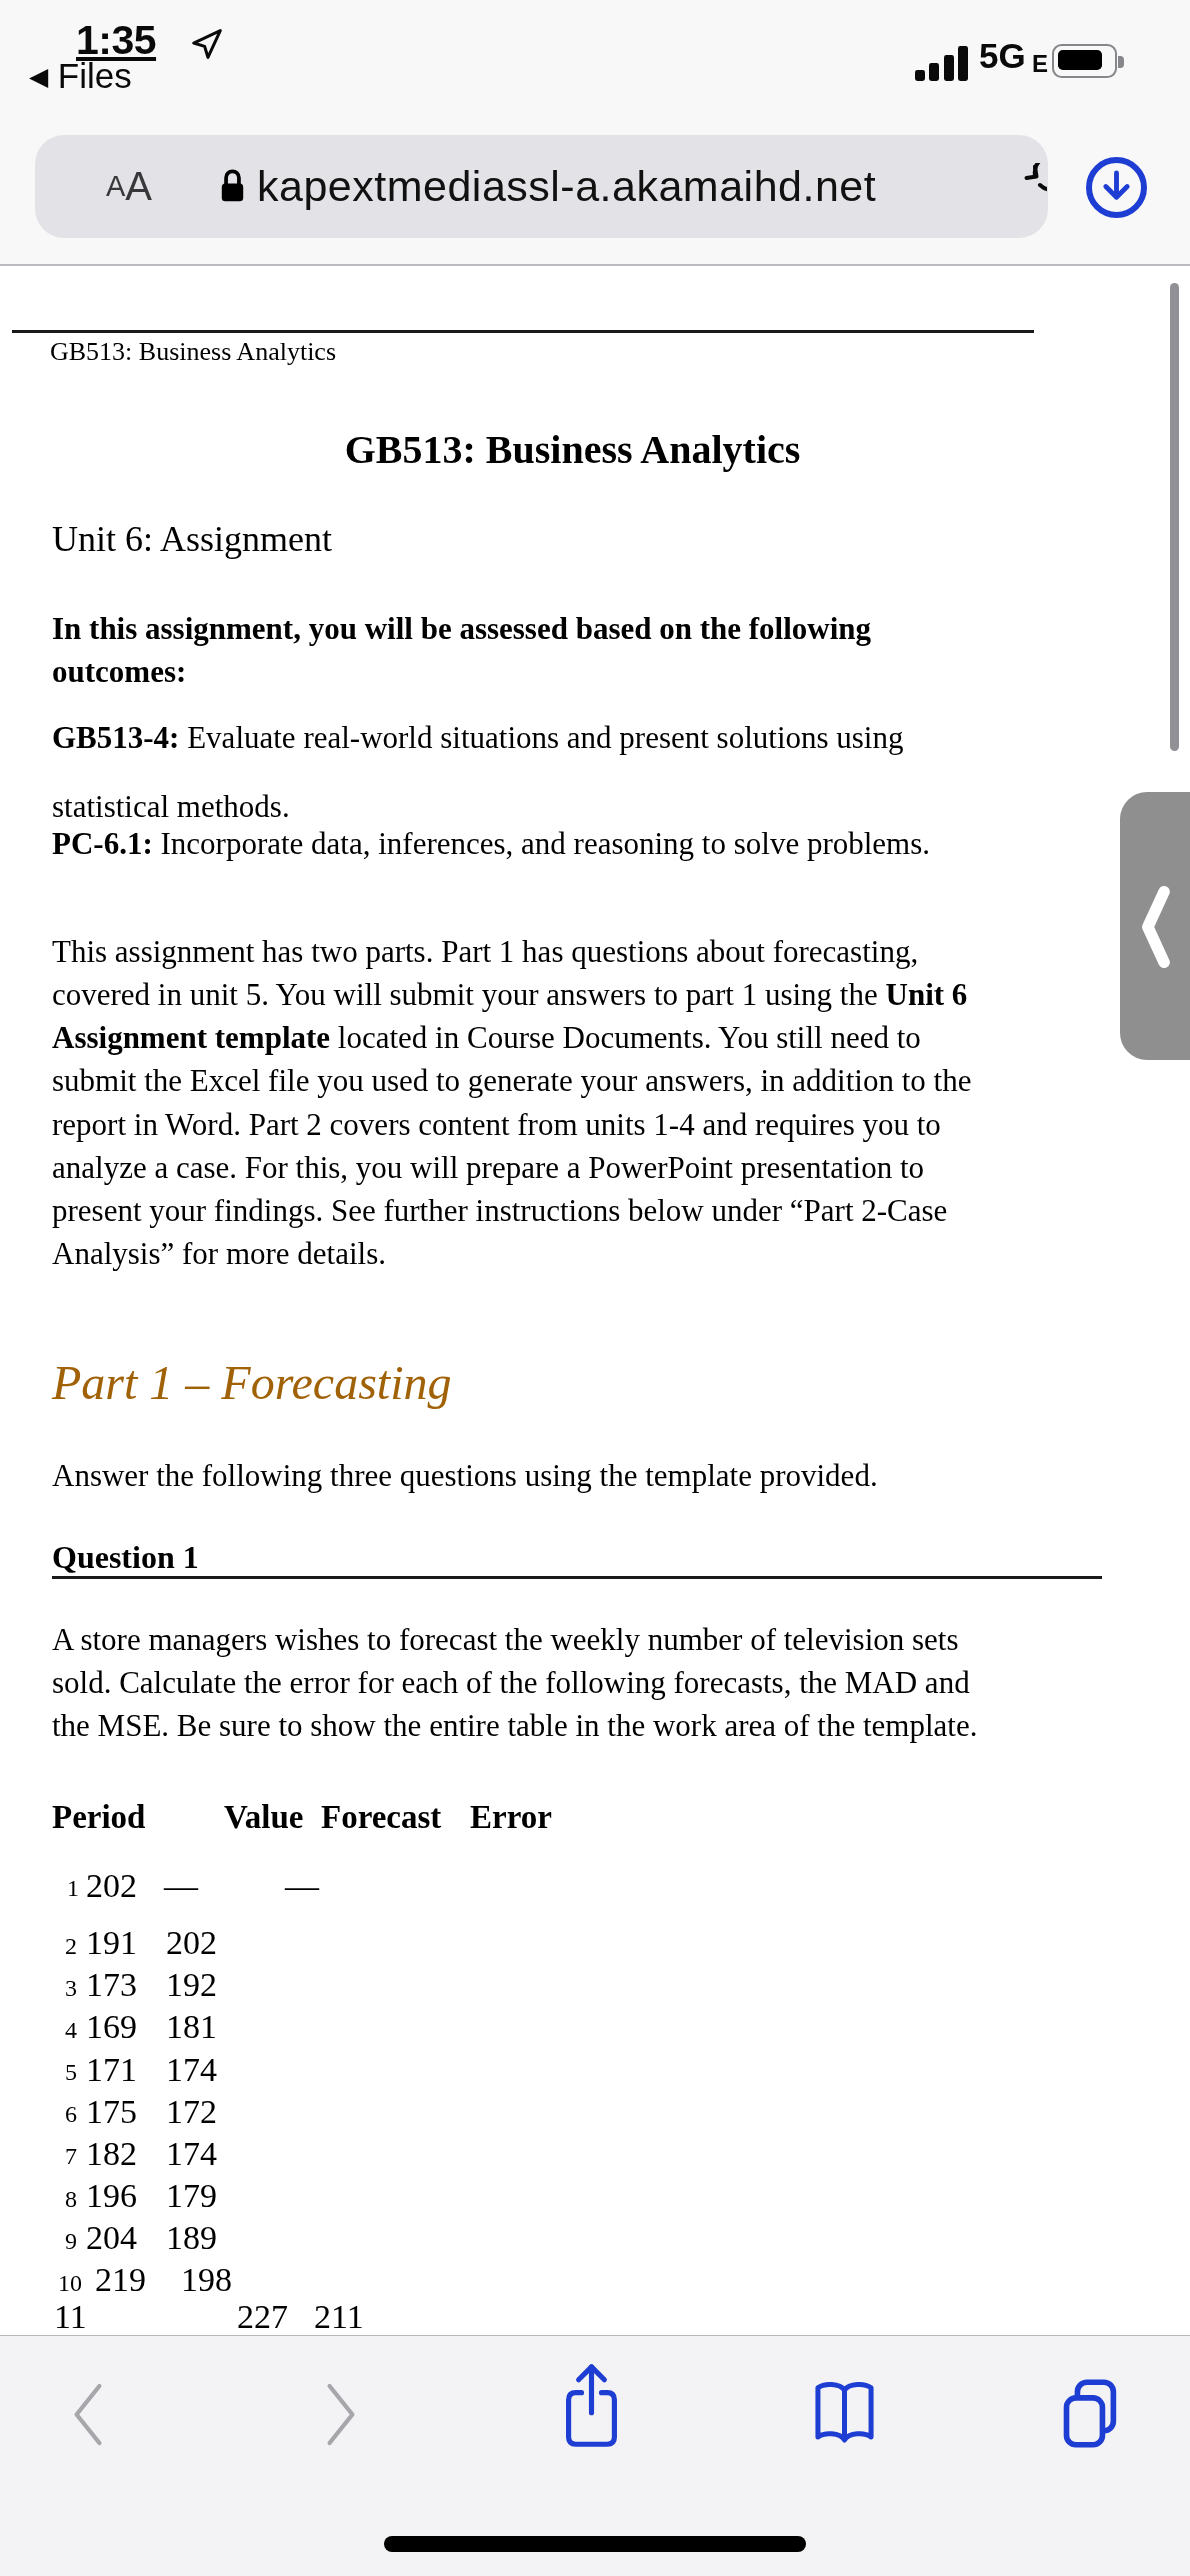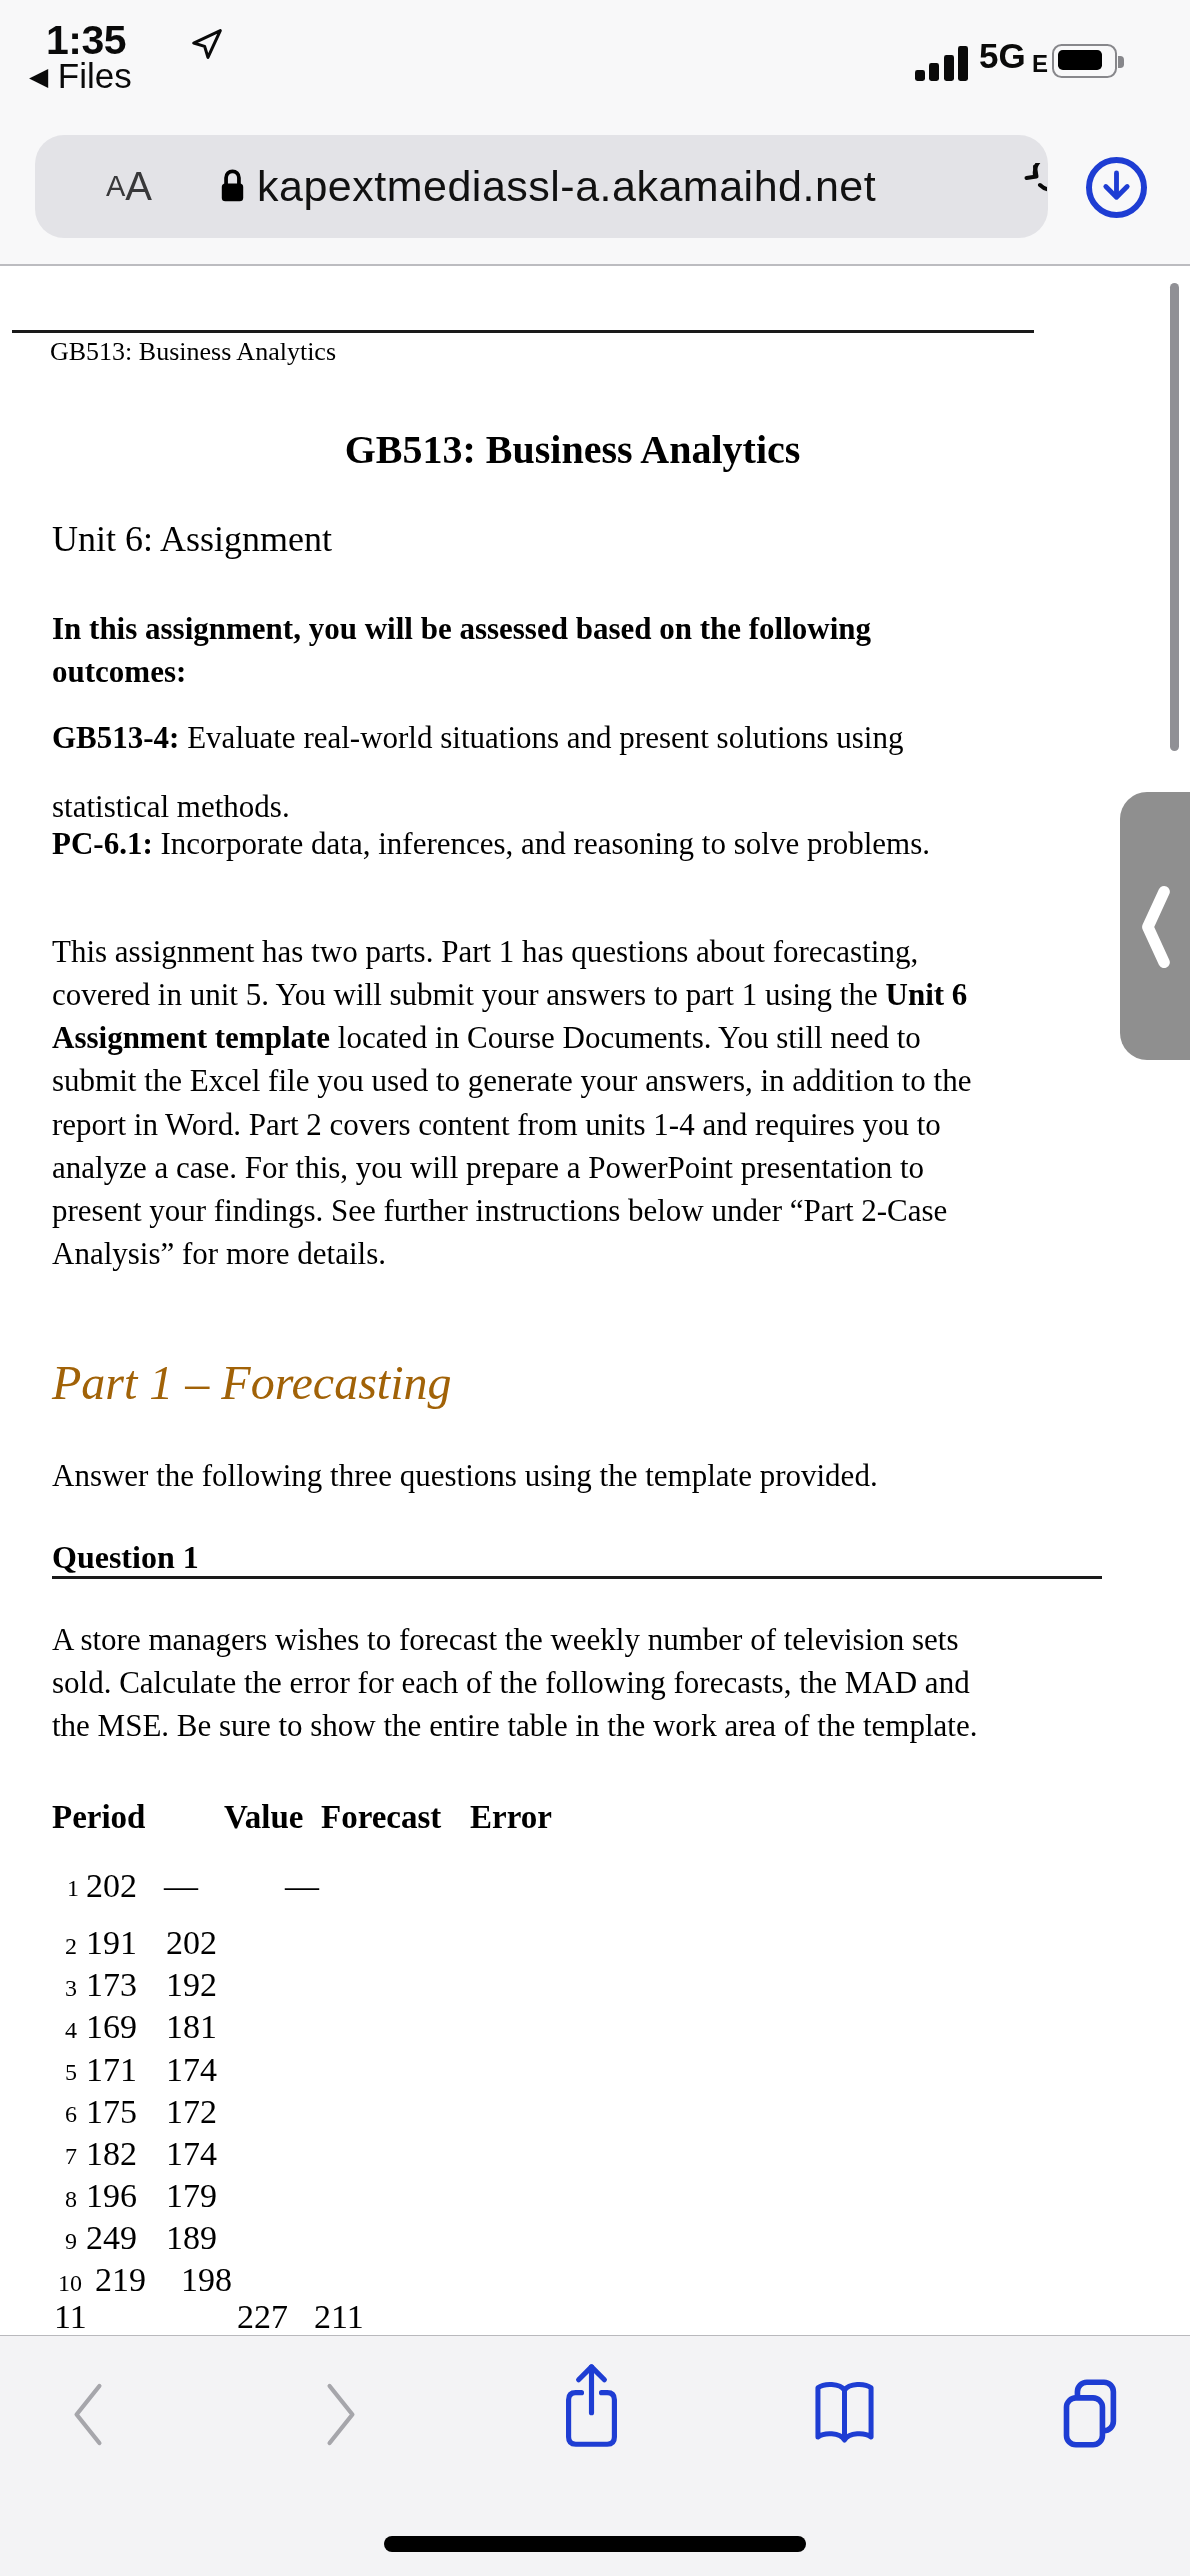--- a/index.html
+++ b/index.html
@@ -1,21 +1,21 @@
 <!DOCTYPE html>
 <html><head>
 <meta charset="utf-8">
 <style>
   html,body{margin:0;padding:0;background:#fff;}
   #page{position:relative;width:1190px;height:2576px;overflow:hidden;
         font-family:"Liberation Sans",sans-serif;background:#fff;}
   
   #chrome-top{position:absolute;left:0;top:0;width:1190px;height:266px;background:#f8f8f9;}
   #chrome-top .hairline{position:absolute;left:0;bottom:0;width:100%;height:1.9px;background:#bcbcc0;}
-  .sb-time{position:absolute;left:46px;top:17px;font-size:41px;font-weight:700;color:#0a0a0a;letter-spacing:-0.5px;}
+  .sb-time{position:absolute;left:76px;top:17px;font-size:41px;font-weight:700;color:#0a0a0a;letter-spacing:-0.5px;text-decoration:underline;}
   .sb-loc{position:absolute;left:188px;top:25px;}
   .sb-backapp{position:absolute;left:29px;top:56px;display:flex;align-items:center;gap:9.6px;color:#0a0a0a;}
   .sb-backapp .tri{font-size:25px;line-height:1;}
   .sb-backapp .lbl{font-size:35px;font-weight:500;}
   .sb-signal{position:absolute;left:915px;top:46px;width:58px;height:35px;}
   .sb-signal i{position:absolute;bottom:0;width:9.6px;background:#0a0a0a;border-radius:2.4px;display:block;}
   .sb-net{position:absolute;left:979px;top:36px;font-size:35px;font-weight:600;color:#0a0a0a;}
   .sb-net-sub{position:absolute;left:1032px;top:50px;font-size:24px;font-weight:600;color:#0a0a0a;}
   .sb-batt{position:absolute;left:1052px;top:44px;width:65px;height:34px;border:2.9px solid #87878b;border-radius:9.6px;box-sizing:border-box;}
   .sb-batt .fill{position:absolute;left:3.8px;top:3.8px;width:44px;height:20px;background:#000;border-radius:4.8px;}
@@ -153,21 +153,21 @@
       <div class="tbl-cell" style="left: 65px; top: 1833px; font-size: 24px;">6</div>
       <div class="tbl-cell" style="left: 86px; top: 1825px; font-size: 34px;">175</div>
       <div class="tbl-cell" style="left: 166px; top: 1825px; font-size: 34px;">172</div>
       <div class="tbl-cell" style="left: 65px; top: 1875px; font-size: 24px;">7</div>
       <div class="tbl-cell" style="left: 86px; top: 1867px; font-size: 34px;">182</div>
       <div class="tbl-cell" style="left: 166px; top: 1867px; font-size: 34px;">174</div>
       <div class="tbl-cell" style="left: 65px; top: 1918px; font-size: 24px;">8</div>
       <div class="tbl-cell" style="left: 86px; top: 1909px; font-size: 34px;">196</div>
       <div class="tbl-cell" style="left: 166px; top: 1909px; font-size: 34px;">179</div>
       <div class="tbl-cell" style="left: 65px; top: 1960px; font-size: 24px;">9</div>
-      <div class="tbl-cell" style="left: 86px; top: 1951px; font-size: 34px;">249</div>
+      <div class="tbl-cell" style="left: 86px; top: 1951px; font-size: 34px;">204</div>
       <div class="tbl-cell" style="left: 166px; top: 1951px; font-size: 34px;">189</div>
       <div class="tbl-cell" style="left: 58px; top: 2002px; font-size: 24px;">10</div>
       <div class="tbl-cell" style="left: 95px; top: 1993px; font-size: 34px;">219</div>
       <div class="tbl-cell" style="left: 181px; top: 1993px; font-size: 34px;">198</div>
       <div class="tbl-cell" style="left: 54px; top: 2030px; font-size: 34px;">11</div>
       <div class="tbl-cell" style="left: 237px; top: 2030px; font-size: 34px;">227</div>
       <div class="tbl-cell" style="left: 314px; top: 2030px; font-size: 34px;">211</div>
     </div>
 
   <div class="scrollbar"></div>

